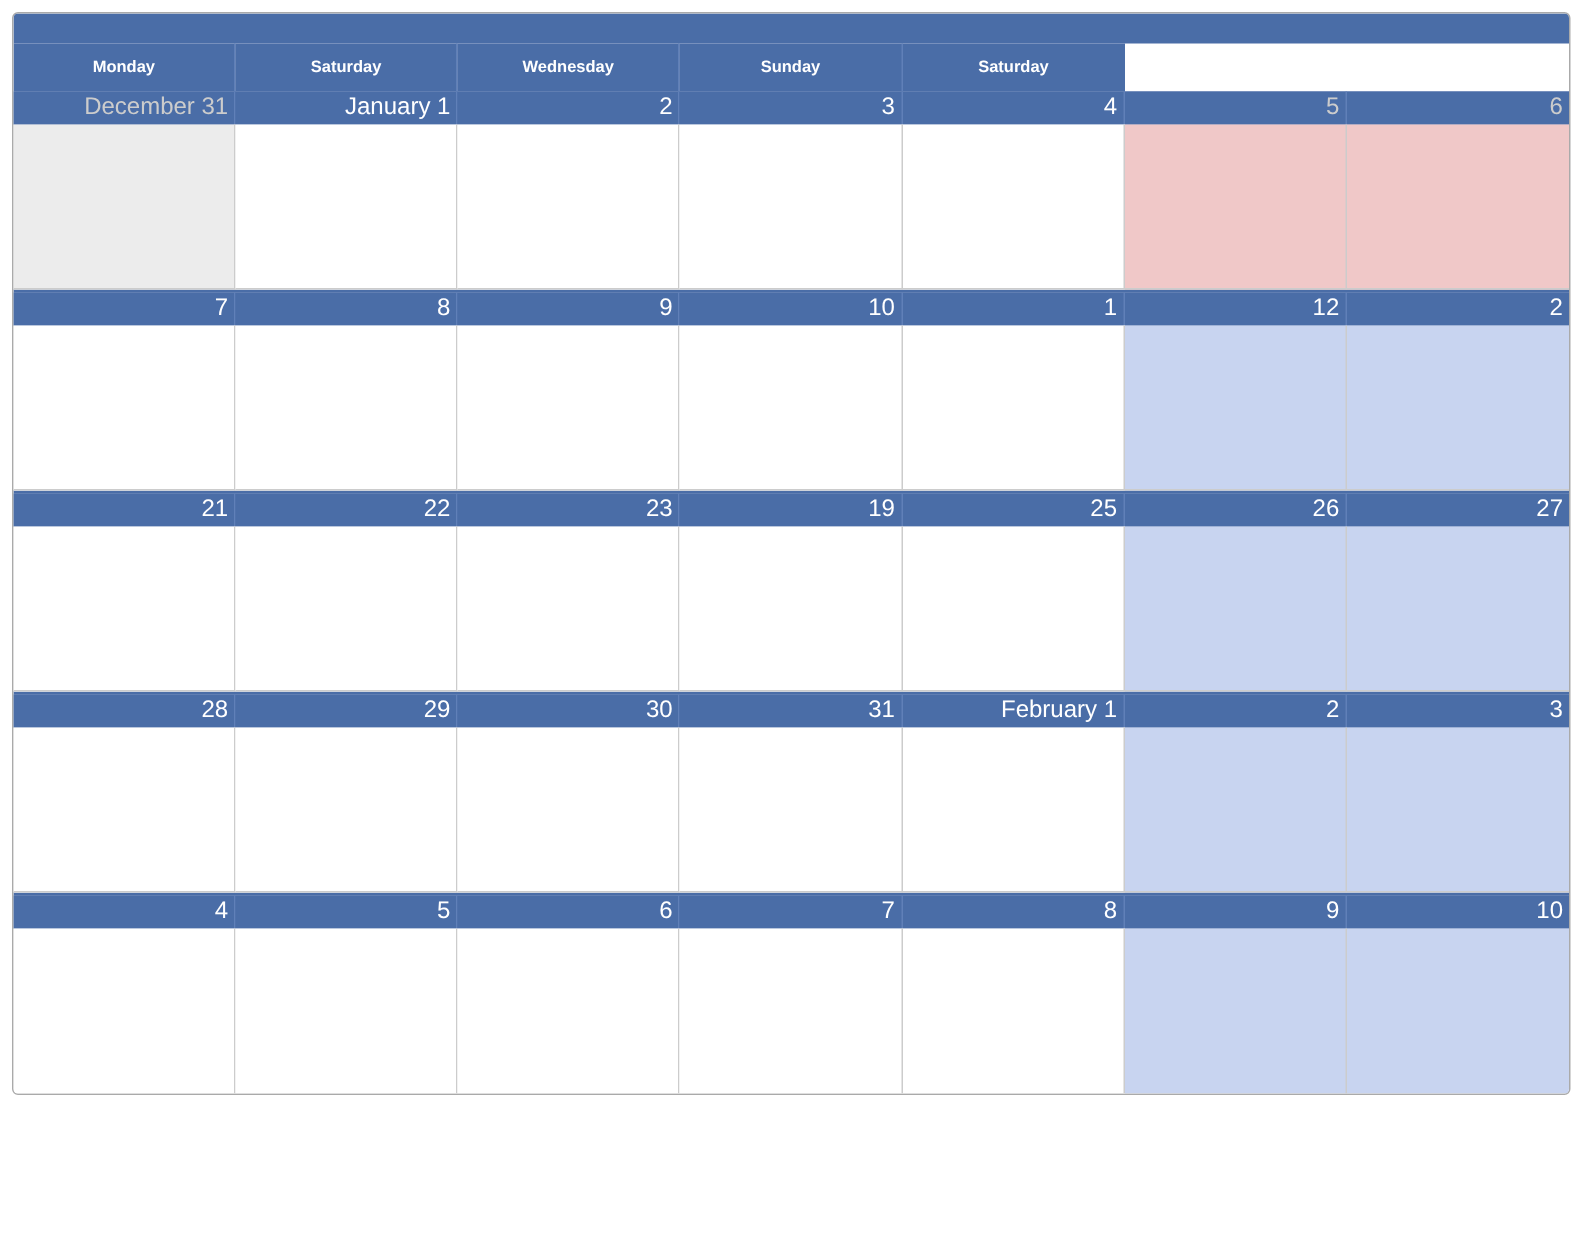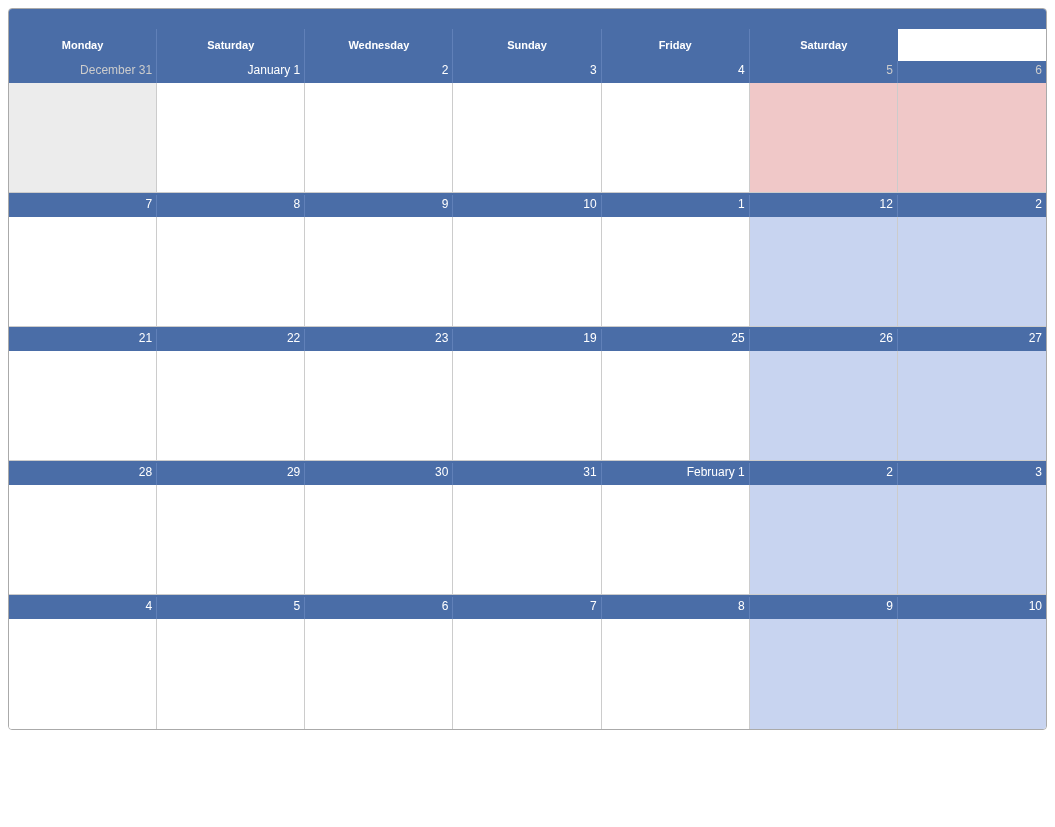--- a/index.html
+++ b/index.html
@@ -41,21 +41,21 @@
     .day-row-header {
       display: grid;
       grid-template-columns: repeat(7, 1fr);
       background: #4a6da7;
     }
     .day-num-cell {
       background: #4a6da7;
       color: #fff;
       text-align: right;
       padding: 2px 4px;
-      font-size: 12px;
+      font-size: 16px;
       border-right: 1px solid #6080b8;
       min-height: 22px;
     }
     .day-num-cell:last-child { border-right: none; }
     .day-num-cell.outside { color: #ccc; }
 
     .day-body-row {
       display: grid;
       grid-template-columns: repeat(7, 1fr);
     }
@@ -80,21 +80,20 @@
 <body>
 
 <div class="calendar-container">
   <div class="calendar-title"></div>
 
   <div class="calendar-grid" id="headers-row">
       <div class="day-header">Monday</div>
       <div class="day-header">Saturday</div>
       <div class="day-header">Wednesday</div>
       <div class="day-header">Sunday</div>
-      <div class="day-header">Friday</div>
       <div class="day-header">Saturday</div>
     </div>
 
   <div id="calendar-weeks">
       <div class="week-block">
         <div class="day-row-header">
           <div class="day-num-cell outside">December 31</div>
           <div class="day-num-cell">January 1</div>
           <div class="day-num-cell">2</div>
           <div class="day-num-cell">3</div>

